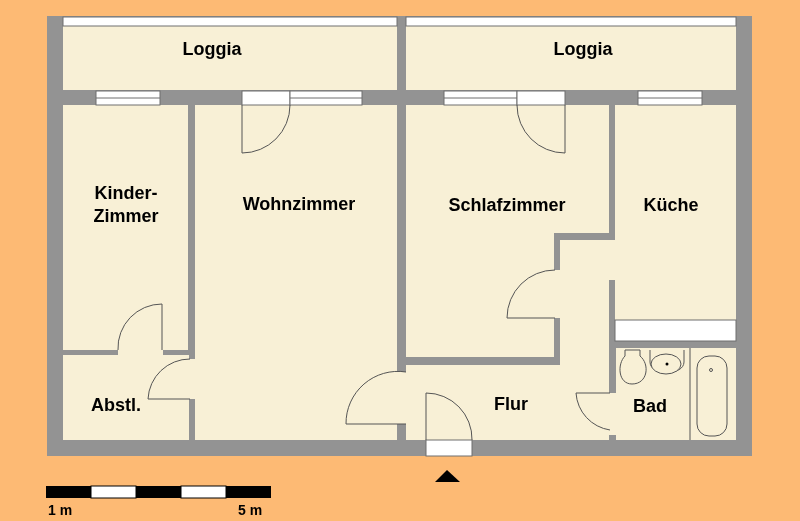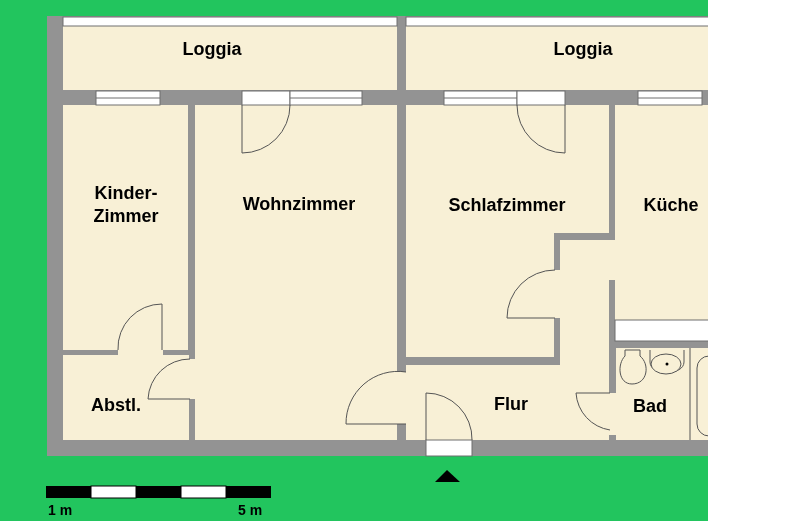--- a/index.html
+++ b/index.html
@@ -1,16 +1,16 @@
 <!DOCTYPE html>
 <html><head>
   <meta charset="utf-8">
   <style>
     html, body { margin: 0; padding: 0; background: #ffffff; }
-    #stage { position: relative; width: 708px; height: 521px; overflow: hidden; background: #22c55e; }
+    #stage { position: relative; width: 800px; height: 521px; overflow: hidden; background: #fdba74; }
     svg { position: absolute; left: 0; top: 0; }
     .lbl { font-family: "Liberation Sans", sans-serif; font-weight: bold; font-size: 18px; fill: #000; }
     .scale-lbl { font-family: "Liberation Sans", sans-serif; font-weight: bold; font-size: 14px; fill: #000; }
     .floor { fill: #f8f0d6; }
     .wall { fill: #939393; }
     .win { fill: #ffffff; stroke: #6e6e6e; stroke-width: 1; }
     .door { fill: none; stroke: #555; stroke-width: 1; }
     .fixture { fill: #f8f0d6; stroke: #555; stroke-width: 1; }
   </style>
 </head>

